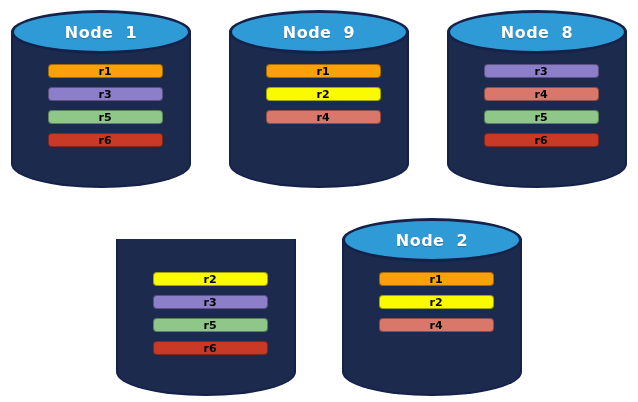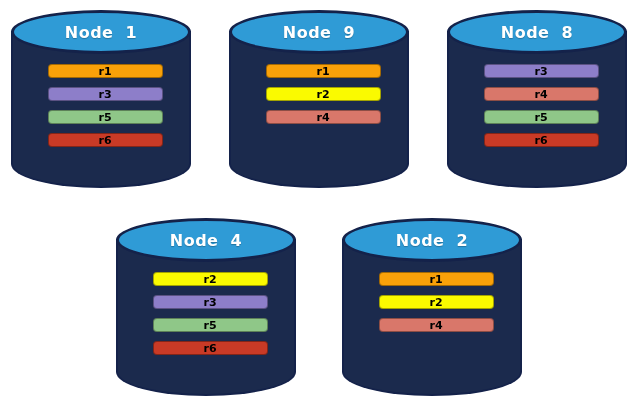--- a/index.html
+++ b/index.html
@@ -118,23 +118,20 @@
           <div class="bar" style="background: rgb(141, 126, 201);">r3</div>
           <div class="bar" style="background: rgb(217, 119, 106);">r4</div>
           <div class="bar" style="background: rgb(143, 199, 136);">r5</div>
           <div class="bar" style="background: rgb(201, 58, 38);">r6</div>
         </div>
   </div>
     </div>
   <div class="row" id="row-2">
       <div class="cylinder">
     <div class="cyl-body"></div>
-    <div class="cyl-top">
-      <span class="node-label">Node  4</span>
-    </div>
     <div class="bars">
           <div class="bar" style="background: rgb(250, 250, 0);">r2</div>
           <div class="bar" style="background: rgb(141, 126, 201);">r3</div>
           <div class="bar" style="background: rgb(143, 199, 136);">r5</div>
           <div class="bar" style="background: rgb(201, 58, 38);">r6</div>
         </div>
   </div>
       <div class="cylinder">
     <div class="cyl-body"></div>
     <div class="cyl-top">

